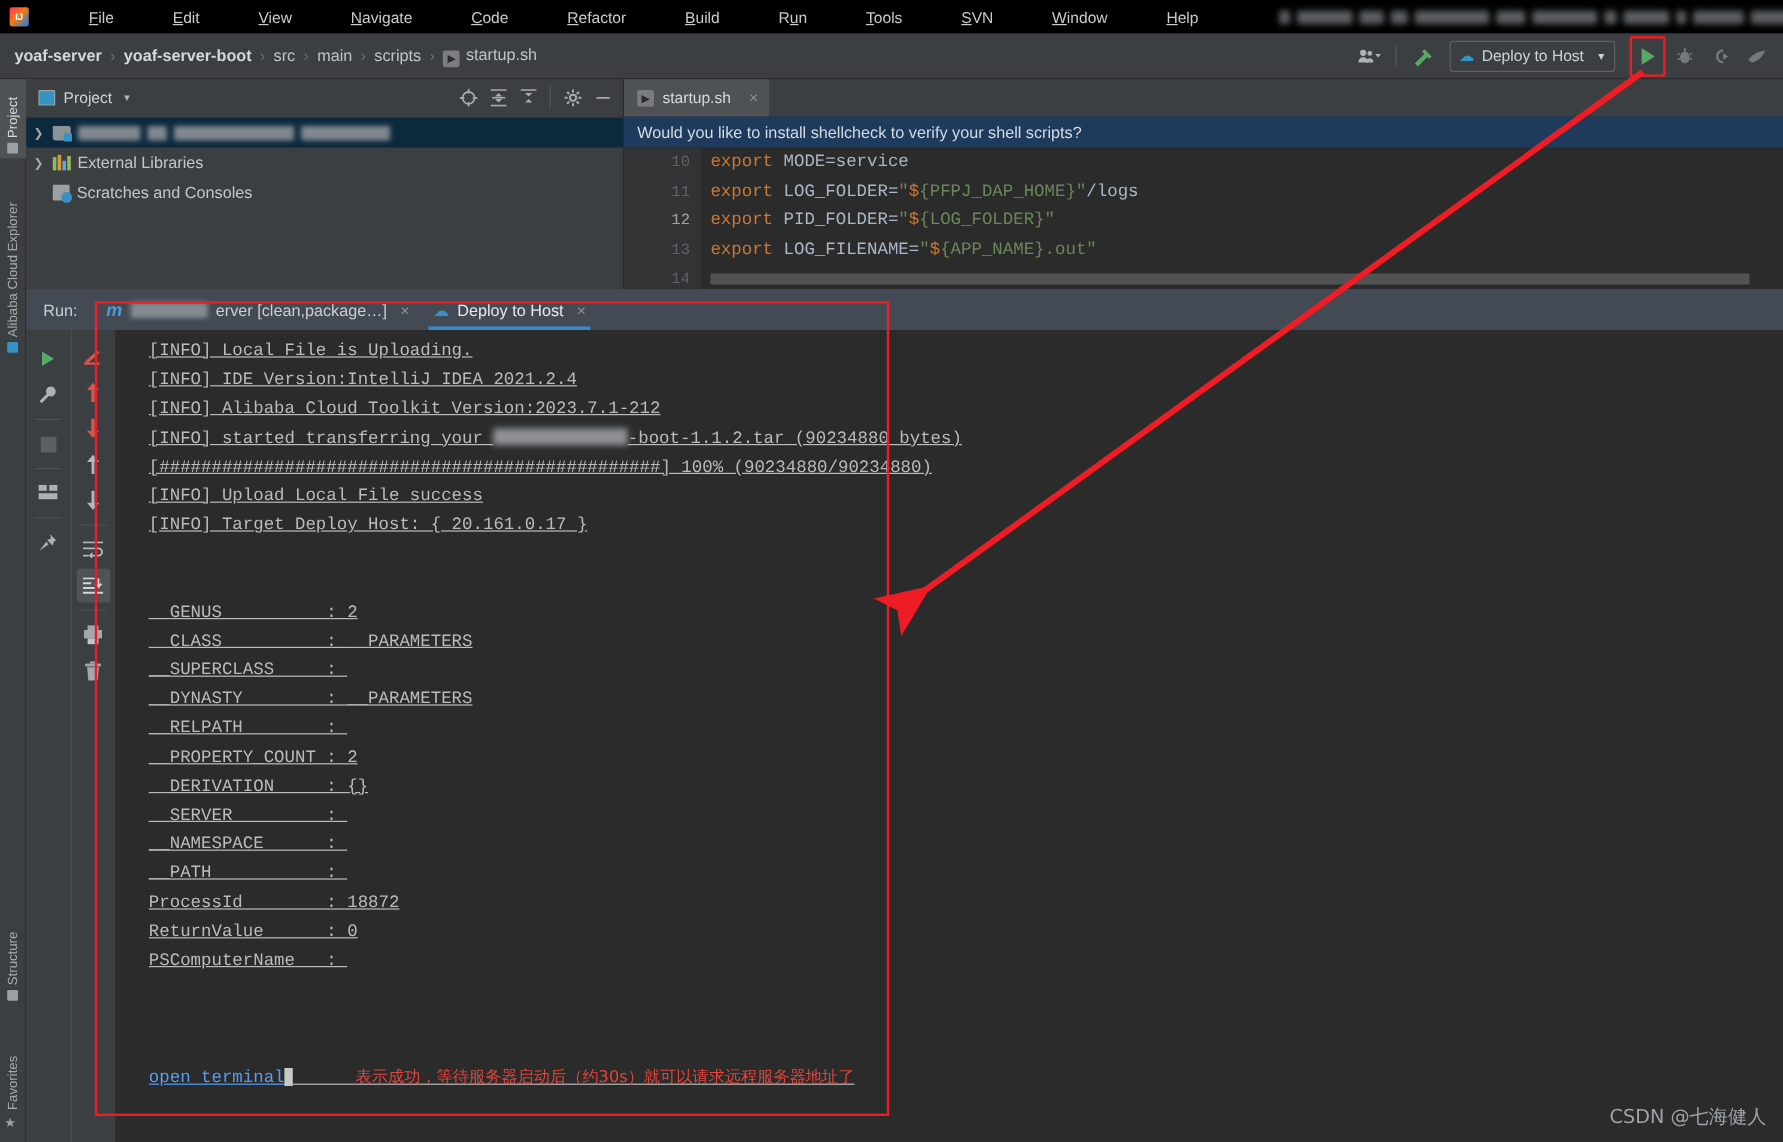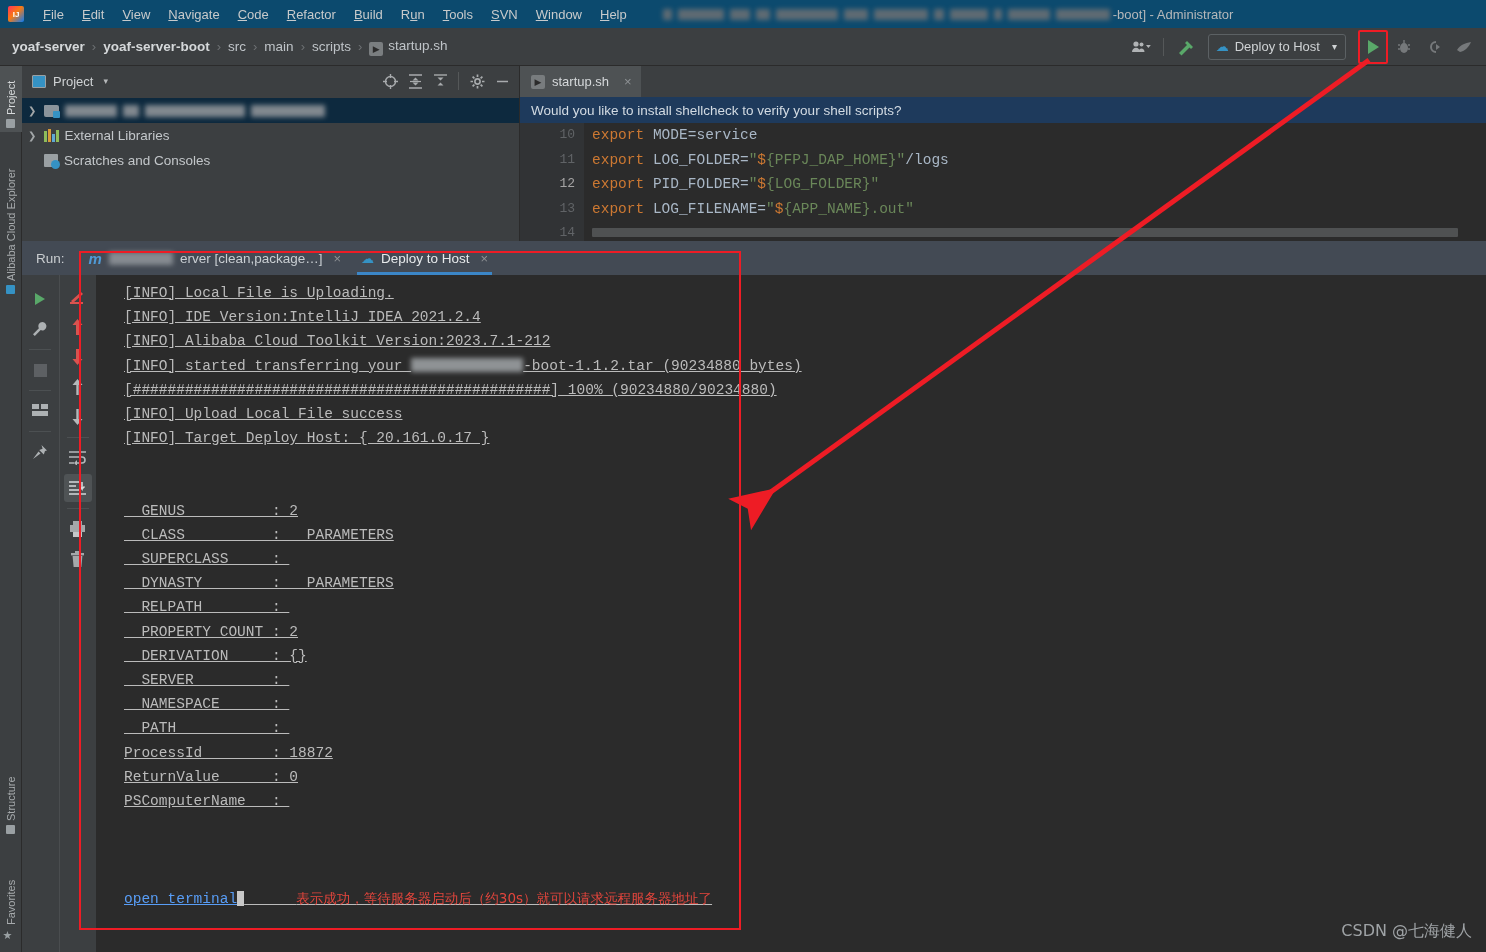--- a/index.html
+++ b/index.html
@@ -8,22 +8,22 @@
     background: #3c3f41;
     font-family: "Liberation Sans", sans-serif;
     overflow: hidden;
     color: #bbbbbb;
   }
   #app { position: relative; width: 1486px; height: 952px; }
 
   
   .menubar {
     position: absolute; left: 0; top: 0; width: 1486px; height: 28px;
-    background: #0c4a6e; display: flex; align-items: center;
-    font-size: 13px; color: #c8cacb;
+    background: #000000; display: flex; align-items: center;
+    font-size: 13px; color: #c8cacb; gap: 31px;
   }
   .ij-logo {
     width: 16px; height: 16px; margin: 0 10px 0 8px;
     background: linear-gradient(135deg,#fe315d 0%,#f97a12 45%,#087cfa 100%);
     border-radius: 2px; position: relative; flex: none;
   }
   .ij-logo::after {
     content: "IJ"; position: absolute; inset: 0; color: #fff;
     font-size: 8px; font-weight: bold; display: flex;
     align-items: center; justify-content: center;

